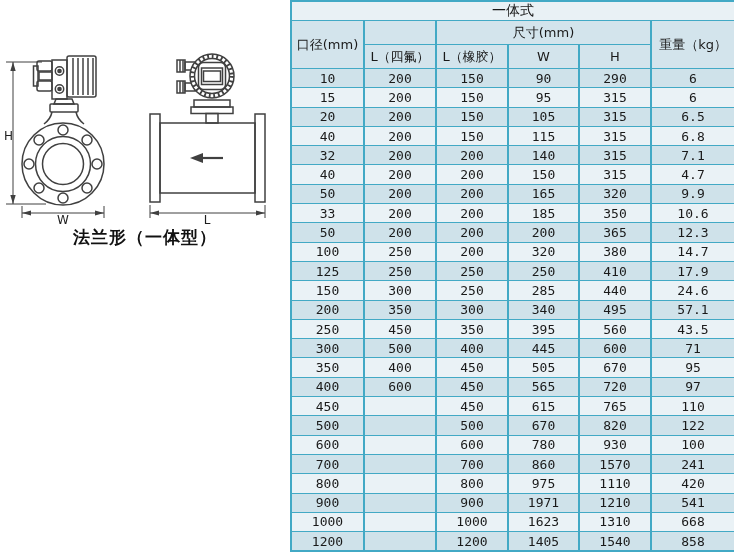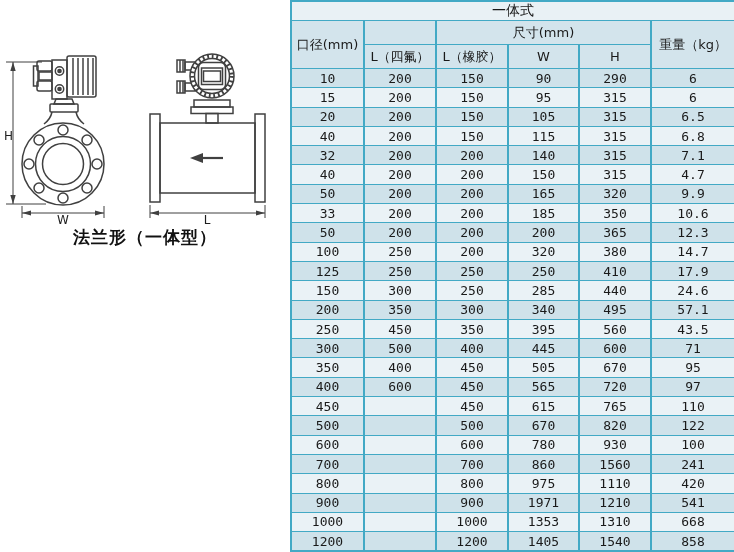--- a/index.html
+++ b/index.html
@@ -349,21 +349,21 @@
           <td>600</td>
           <td>780</td>
           <td>930</td>
           <td>100</td>
         </tr>
         <tr class="dark">
           <td>700</td>
           <td></td>
           <td>700</td>
           <td>860</td>
-          <td>1560</td>
+          <td>1570</td>
           <td>241</td>
         </tr>
         <tr class="light">
           <td>800</td>
           <td></td>
           <td>800</td>
           <td>975</td>
           <td>1110</td>
           <td>420</td>
         </tr>
@@ -372,21 +372,21 @@
           <td></td>
           <td>900</td>
           <td>1971</td>
           <td>1210</td>
           <td>541</td>
         </tr>
         <tr class="light">
           <td>1000</td>
           <td></td>
           <td>1000</td>
-          <td>1353</td>
+          <td>1623</td>
           <td>1310</td>
           <td>668</td>
         </tr>
         <tr class="dark">
           <td>1200</td>
           <td></td>
           <td>1200</td>
           <td>1405</td>
           <td>1540</td>
           <td>858</td>

